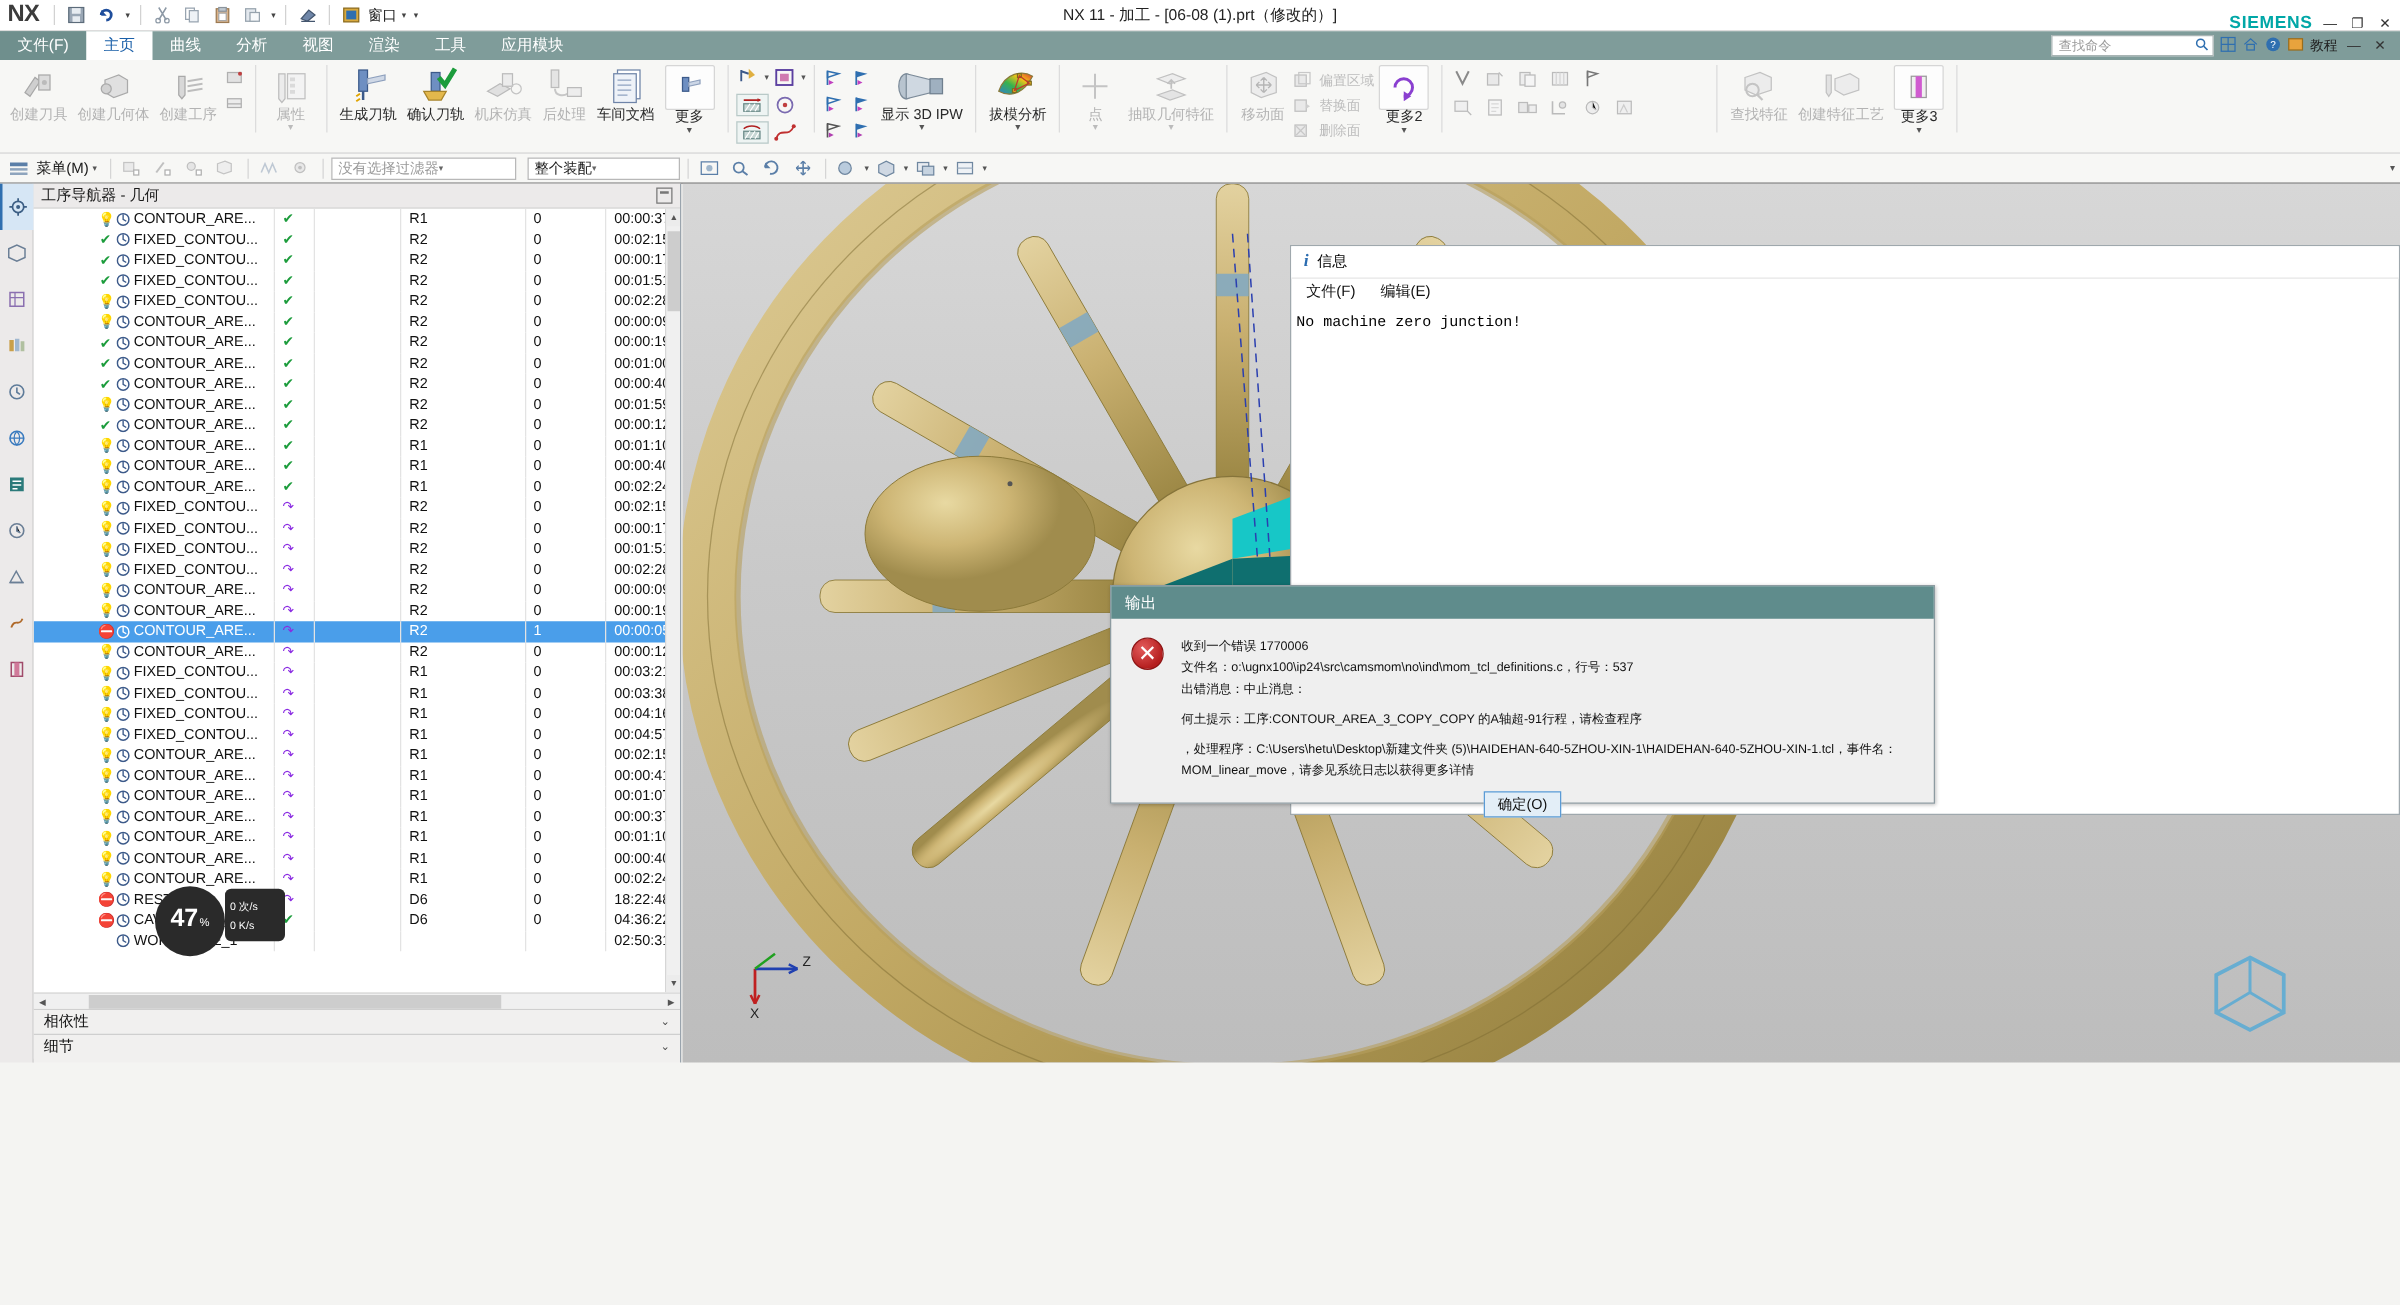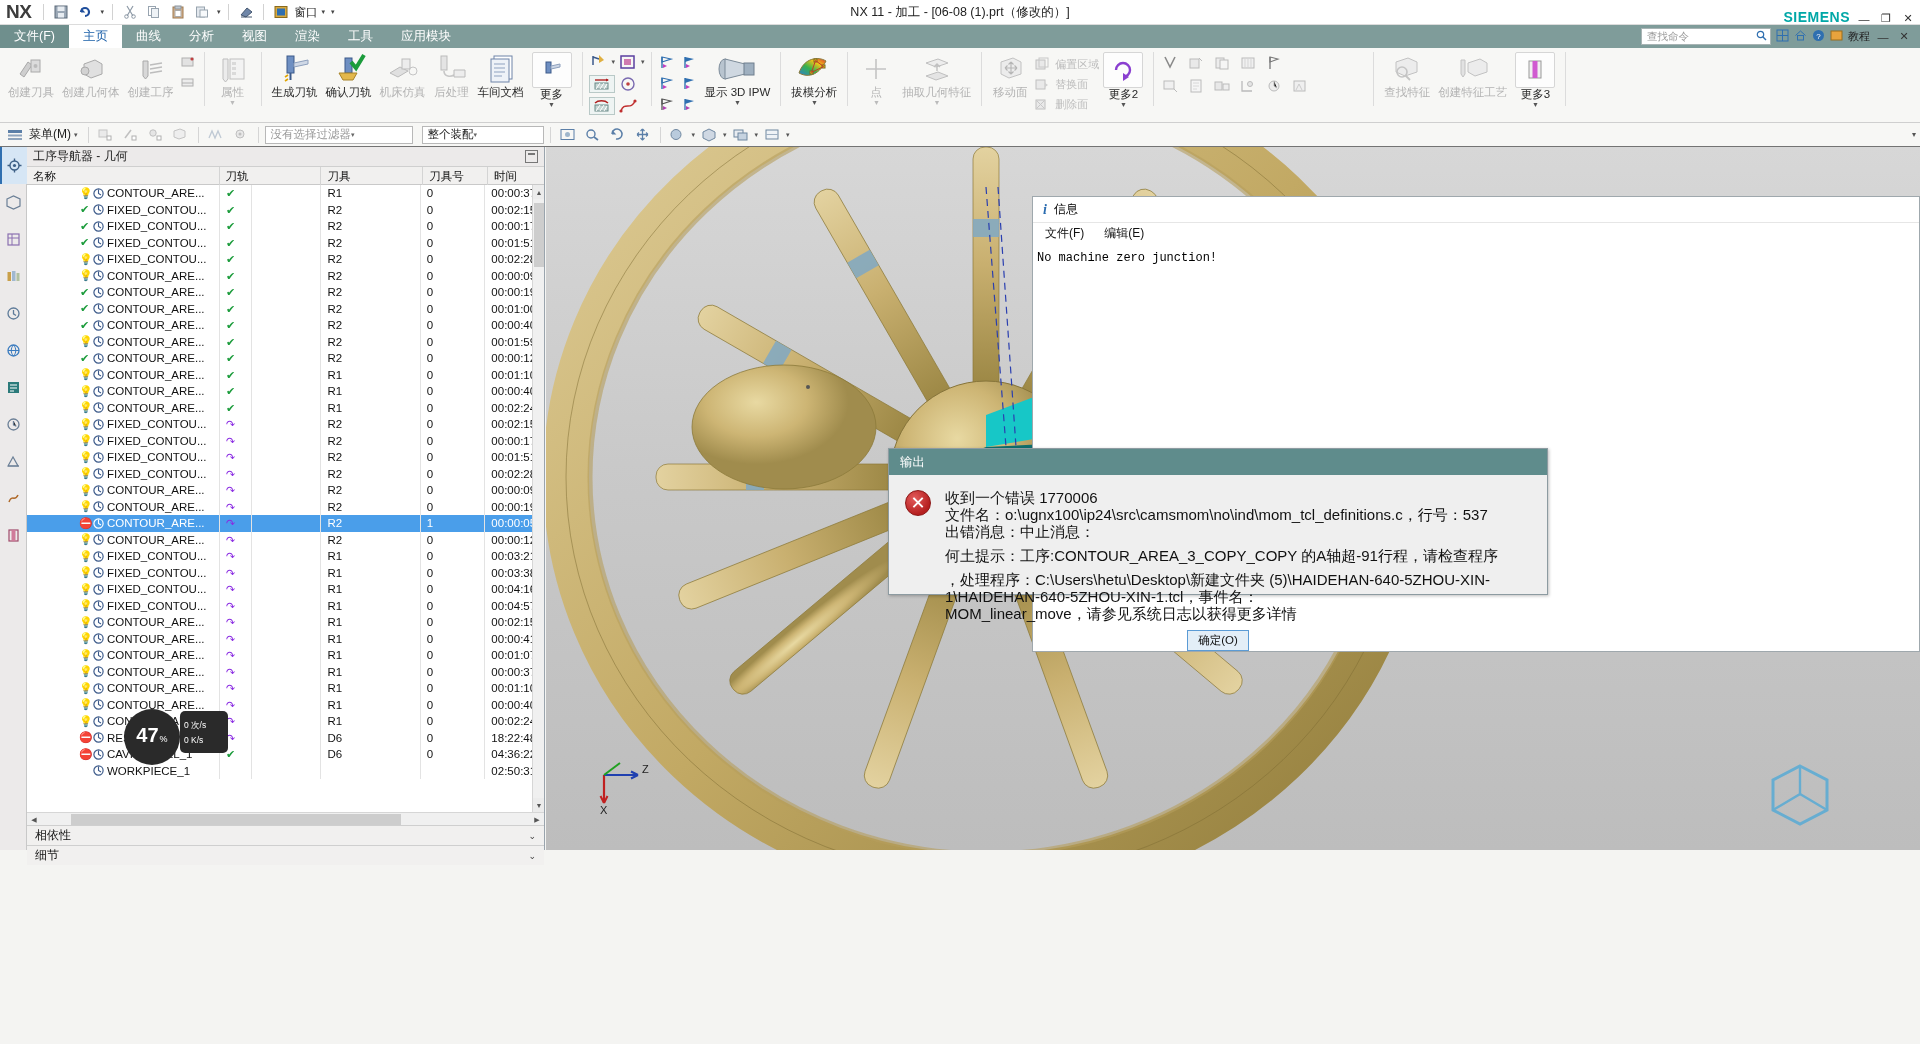--- a/index.html
+++ b/index.html
@@ -117,28 +117,28 @@
      font-size:8.5px; padding:5px 4px; z-index:39; display:flex; flex-direction:column; justify-content:center; gap:3px;}
 
   
   .infowin { position:absolute; left:1032px; top:196px; width:888px; height:456px; background:#fff; border:1px solid #9fa8ad; z-index:50; }
   .infohdr { height:26px; background:#fff; display:flex; align-items:center; gap:7px; padding-left:10px; border-bottom:1px solid #e6e6e6;}
   .infohdr .ii { color:#2b6cb0; font-style:italic; font-weight:bold; font-size:14px; font-family:"Liberation Serif",serif;}
   .infomenu { height:20px; display:flex; align-items:center; gap:20px; padding-left:12px; font-size:12px; color:#111;}
   .infobody { padding:8px 0 0 4px; font-size:12px; font-family:"Liberation Mono","DejaVu Sans Mono",monospace; color:#000;}
 
   
-  .outdlg { position:absolute; left:888px; top:448px; width:660px; height:147px; background:#efefef; border:1px solid #8d9ba1; z-index:60;
+  .outdlg { position:absolute; left:888px; top:468px; width:660px; height:175px; background:#efefef; border:1px solid #8d9ba1; z-index:60;
       box-shadow:1px 1px 3px rgba(0,0,0,.25); }
   .outhdr { height:26px; background:#5f8c8c; color:#fff; display:flex; align-items:center; padding-left:11px; font-size:12.5px; }
   .outbody { display:flex; padding:14px 12px 0 16px; gap:14px; }
   .err-circle { width:26px; height:26px; border-radius:50%; background:radial-gradient(circle at 35% 32%, #e35b5b, #b51f1f 70%);
      border:1px solid #8d1414; color:#fff; font-size:18px; font-weight:bold; display:flex; align-items:center; justify-content:center;
      line-height:1; flex:none; margin-top:1px;}
-  .err-lines { font-size:15px; color:#111; line-height:17px; }
+  .err-lines { font-size:10px; color:#111; line-height:17px; }
   .err-lines .gap { height:7px; }
   .outfoot { display:flex; justify-content:center; margin-top:8px; }
   .okbtn { min-width:50px; height:21px; background:#e3eef7; border:1px solid #5b9bd5; font-size:11.5px; color:#111;
      display:flex; align-items:center; justify-content:center; padding:0 10px;}
 
   
   .ribbon-far { position:absolute; right:2px; top:112px; font-size:8px; color:#666; }
 </style>
 </head>
 <body>
@@ -934,27 +934,20 @@
           <rect x="3" y="2" width="9" height="11" fill="none" stroke="#a04a6a" stroke-width="1.2"></rect>
           <rect x="5.5" y="2" width="4" height="11" fill="#d07a9a"></rect>
         </svg>
     </div>
   </div>
 
   <div class="navpanel">
     <div class="navhdr">
       <span>工序导航器 - 几何</span>
       <span class="pin"></span>
-    </div>
-    <div class="colhdr">
-      <div style="width:193px">名称</div>
-      <div style="width:102px">刀轨</div>
-      <div style="width:102px">刀具</div>
-      <div style="width:65px">刀具号</div>
-      <div style="width:56px;border-right:none">时间</div>
     </div>
 
     <div class="tree">
       <div id="rows">
           <div class="trow">
             <div class="tc-name">
               <span class="stat s-warn">💡</span>
               <span class="op-ico"><svg width="11" height="11" viewBox="0 0 11 11">
                   <circle cx="5.5" cy="5.5" r="4.6" fill="none" stroke="#3c5a8a" stroke-width="1.2"></circle>
                   <path d="M5.5 1.6 V5.5 L8 7" stroke="#3c5a8a" stroke-width="1.1" fill="none"></path>

